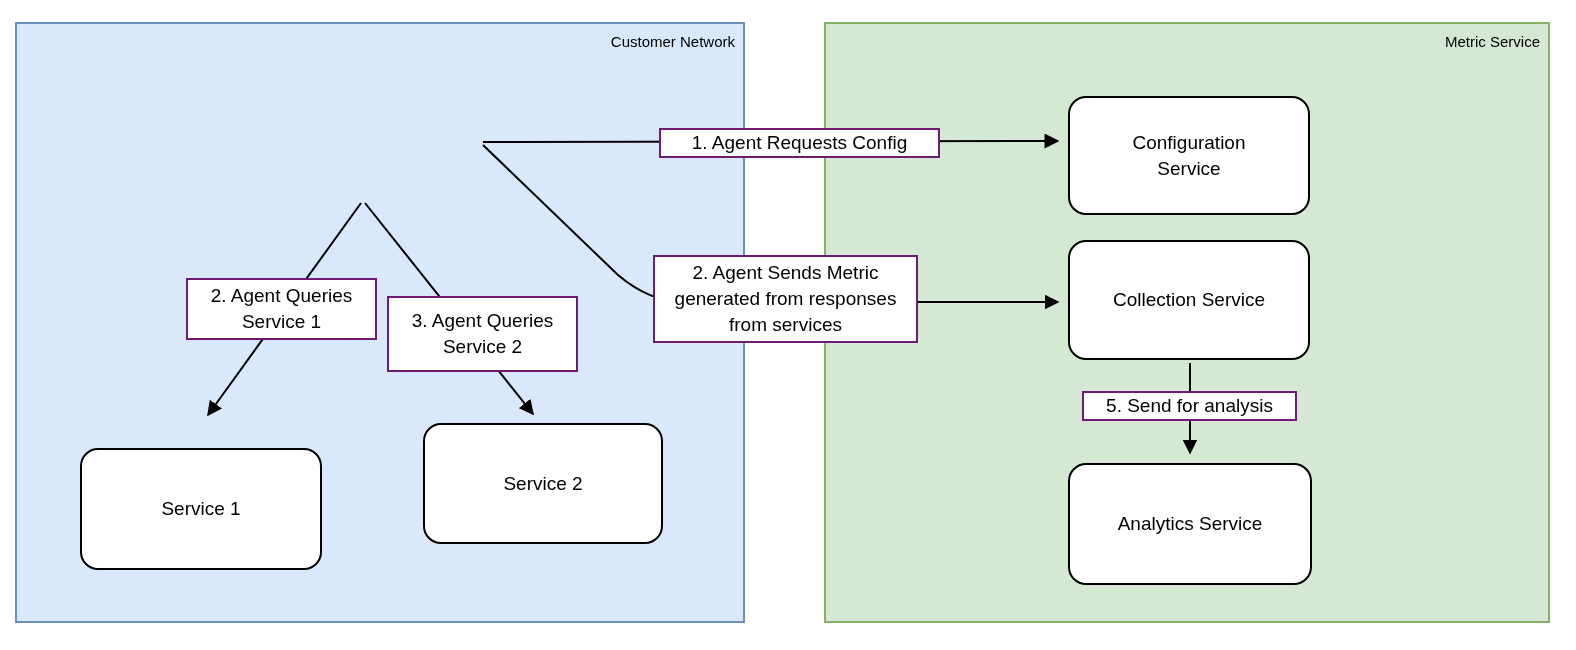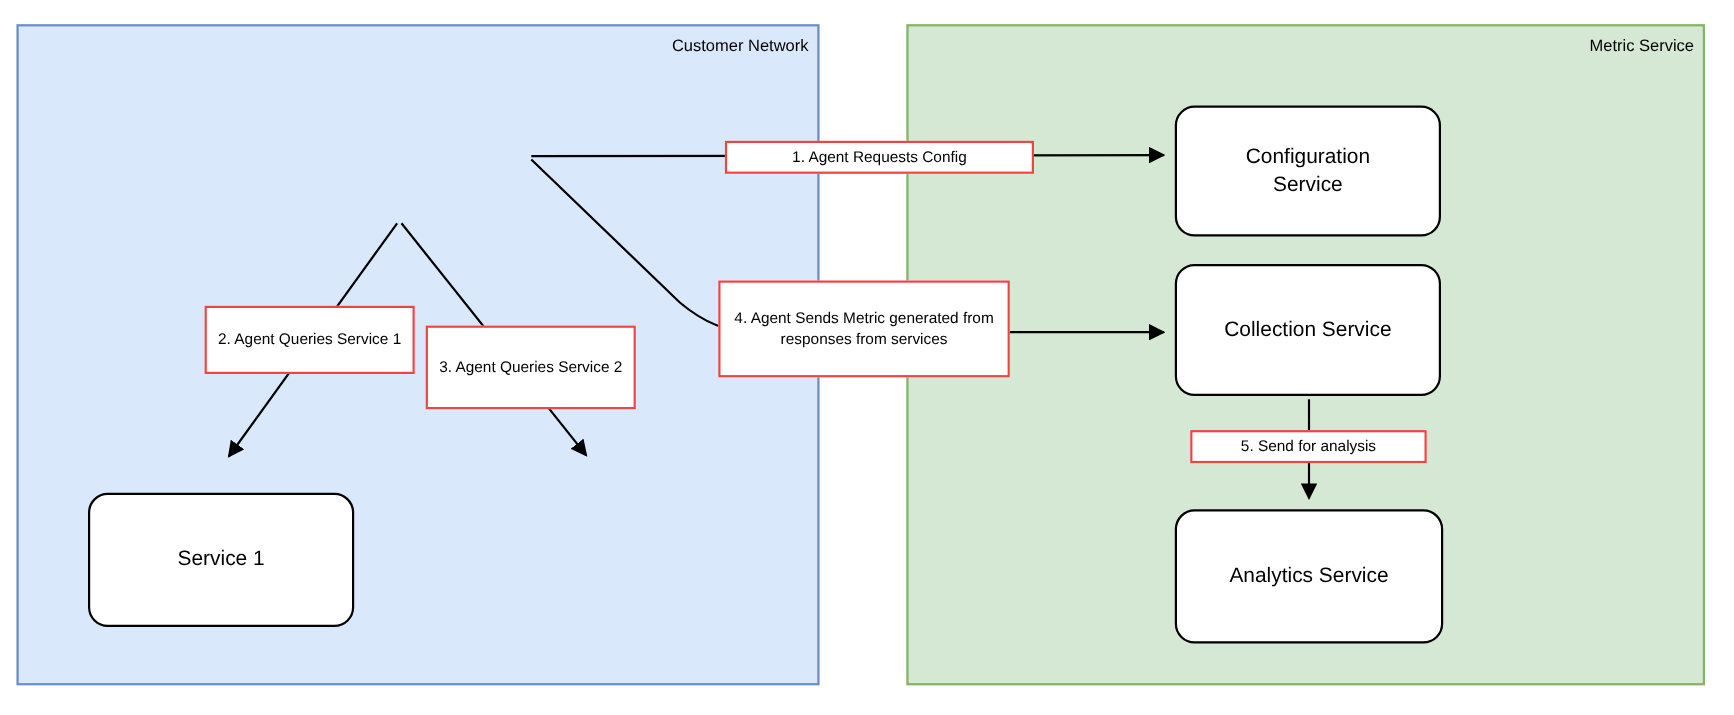--- a/index.html
+++ b/index.html
@@ -66,26 +66,26 @@
   .node-service2   { left: 423px;  top: 423px; width: 240px; height: 121px; }
   .node-config     { left: 1068px; top: 81px;  width: 242px; height: 119px; margin-top: 15px; }
   .node-collection { left: 1068px; top: 240px; width: 242px; height: 120px; }
   .node-analytics  { left: 1068px; top: 463px; width: 244px; height: 122px; }
   .node-config .node-label { max-width: 170px; }
   
   .edge-label {
     position: absolute;
     box-sizing: border-box;
     background: #ffffff;
-    border: 2px solid #ef4444;
+    border: 2px solid #701a75;
     display: flex;
     align-items: center;
     justify-content: center;
     text-align: center;
-    font-size: 14px;
+    font-size: 19px;
     line-height: 1.38;
     color: #000000;
     z-index: 4;
     padding: 0 2px;
   }
   .edge-label-1 { left: 659px;  top: 128px; width: 281px; height: 30px; }
   .edge-label-2 { left: 186px;  top: 278px; width: 191px; height: 62px; }
   .edge-label-3 { left: 387px;  top: 296px; width: 191px; height: 76px; }
   .edge-label-4 { left: 653px;  top: 255px; width: 265px; height: 88px; }
   .edge-label-5 { left: 1082px; top: 391px; width: 215px; height: 30px; }
@@ -116,29 +116,32 @@
     <path d="M365,203 L533,414" fill="none" stroke="#000000" stroke-width="2" marker-end="url(#arrow)"></path>
 
     <path d="M483,145 L618,275 Q650,302 684,302 L1058,302" fill="none" stroke="#000000" stroke-width="2" marker-end="url(#arrow)"></path>
 
     <path d="M1190,363 L1190,453" fill="none" stroke="#000000" stroke-width="2" marker-end="url(#arrow)"></path>
   </svg>
 
   <div class="node node-service1">
     <span class="node-label">Service 1</span>
   </div>
+  <div class="node node-service2">
+    <span class="node-label">Service 2</span>
+  </div>
   <div class="node node-config">
     <span class="node-label">Configuration Service</span>
   </div>
   <div class="node node-collection">
     <span class="node-label">Collection Service</span>
   </div>
   <div class="node node-analytics">
     <span class="node-label">Analytics Service</span>
   </div>
 
   <div class="edge-label edge-label-1">1. Agent Requests Config</div>
   <div class="edge-label edge-label-2">2. Agent Queries Service 1</div>
   <div class="edge-label edge-label-3">3. Agent Queries Service 2</div>
-  <div class="edge-label edge-label-4">4. Agent Sends Metric generated from responses from services</div>
+  <div class="edge-label edge-label-4">2. Agent Sends Metric generated from responses from services</div>
   <div class="edge-label edge-label-5">5. Send for analysis</div>
 
 </div>
 
 </body></html>

